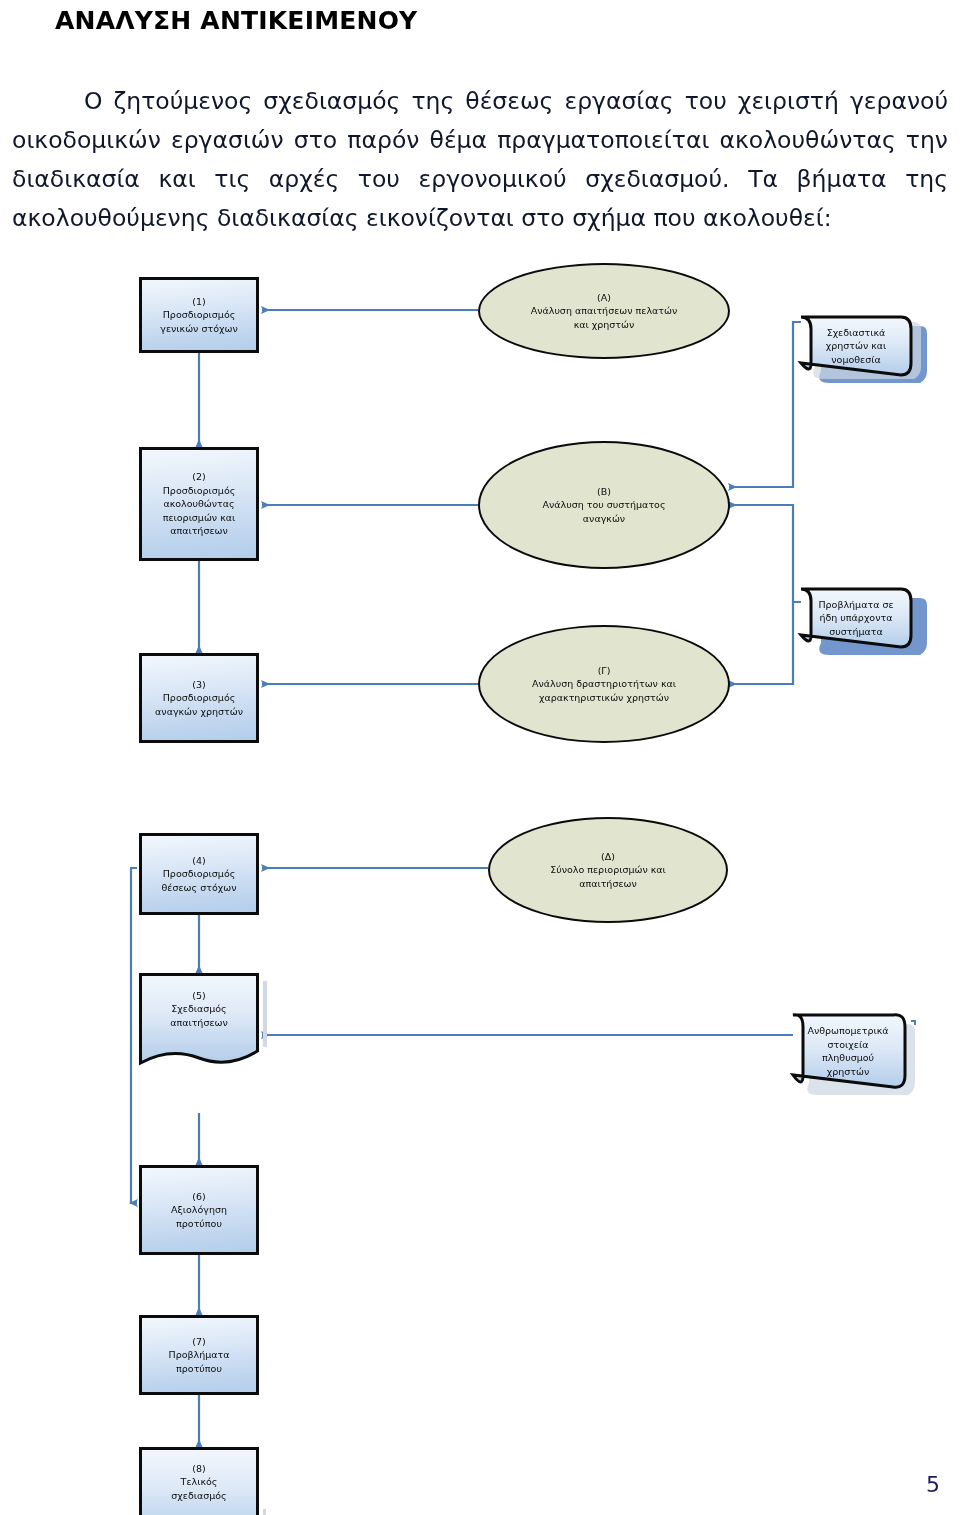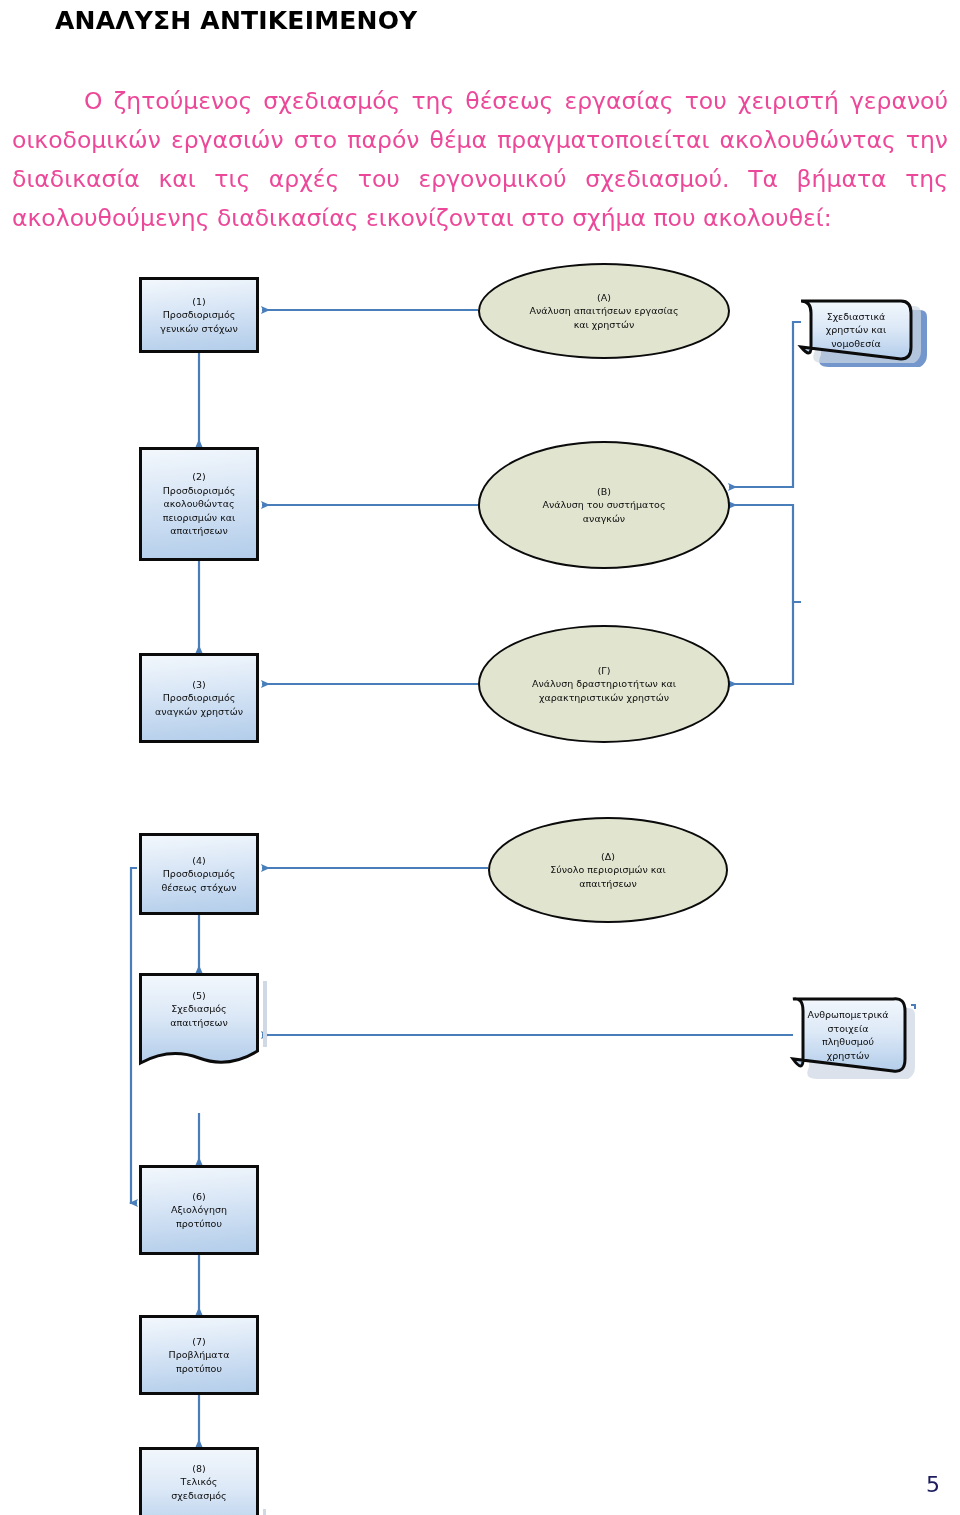--- a/index.html
+++ b/index.html
@@ -12,21 +12,21 @@
   
   #page-title{
     position:absolute;left:12px;top:6px;
     font-family:"DejaVu Sans","Liberation Sans",sans-serif;
     font-weight:bold;font-size:25px;letter-spacing:.2px;
     color:#000;white-space:nowrap;margin-left:43px;
   }
   #body-text{
     position:absolute;left:12px;top:82px;width:936px;
     font-family:"DejaVu Sans","Liberation Sans",sans-serif;
-    font-size:23.5px;line-height:39px;color:#ec4899;
+    font-size:23.5px;line-height:39px;color:#0f172a;
     text-align:justify;text-indent:72px;
     text-align-last:left;
   }
   
   #diagram{position:absolute;left:0;top:255px;width:960px;height:1200px;}
   #wires{position:absolute;left:0;top:0;width:960px;height:1200px;}
 
   
   .node{
     position:absolute;box-sizing:border-box;
@@ -56,21 +56,21 @@
     background:#5b84c4;border-radius:1px;z-index:-1;
   }
 
   
   .ellipse{
     border:2.5px solid #0b0b0b;border-radius:50%;
     background:#e1e5d0;
   }
 
   
-  .tape{position:absolute;}
+  .tape{position:absolute;margin-top:16px;}
   .tape svg{position:absolute;left:0;top:0;overflow:visible;}
   .tape .lbl{
     position:relative;z-index:2;width:100%;height:100%;
     display:flex;align-items:center;justify-content:center;
     text-align:center;
     font-family:"DejaVu Sans","Liberation Sans",sans-serif;
     font-size:9.5px;line-height:13.5px;color:#0c0c0c;
   }
 
   
@@ -136,21 +136,21 @@
 
       <path d="M137,613 L131,613 L131,948 L137,948" marker-end="url(#ar)"></path>
     </g>
   </svg>
 
   <div class="node proc shadow-r" style="left:139px;top:22px;width:120px;height:76px;">
     <span class="lbl"><span>(1)</span><br><span>Προσδιορισμός</span><br><span>γενικών στόχων</span></span>
   </div>
 
   <div class="node ellipse" style="left:478px;top:8px;width:252px;height:96px;">
-    <span class="lbl"><span>(Α)</span><br><span>Ανάλυση απαιτήσεων εργασίας</span><br><span>και χρηστών</span></span>
+    <span class="lbl"><span>(Α)</span><br><span>Ανάλυση απαιτήσεων πελατών</span><br><span>και χρηστών</span></span>
   </div>
 
   <div class="tape" style="left:801px;top:46px;width:120px;height:58px;">
     <svg width="130" height="70" viewBox="0 0 130 70" aria-hidden="true">
       <path d="M20,54 Q14,66 28,66 L119,66 Q126,62 126,54 L126,16 Q126,9 119,9 L28,9 Q20,9 20,16 Z" fill="#5b84c4" opacity=".85"></path>
       <path d="M14,50 Q8,62 22,62 L113,62 Q120,58 120,50 L120,12 Q120,5 113,5 L22,5 Q14,5 14,12 Z" fill="#cfd8e4" opacity=".7"></path>
       <defs>
         <linearGradient id="tg1" x1="0" y1="0" x2="0" y2="1">
           <stop offset="0" stop-color="#f2f7fc"></stop>
             <stop offset=".45" stop-color="#dde9f7"></stop>
@@ -165,20 +165,36 @@
   </div>
 
   <div class="node proc shadow-r" style="left:139px;top:192px;width:120px;height:114px;">
     <span class="lbl"><span>(2)</span><br><span>Προσδιορισμός</span><br><span>ακολουθώντας</span><br><span>πειορισμών και</span><br><span>απαιτήσεων</span></span>
   </div>
 
   <div class="node ellipse" style="left:478px;top:186px;width:252px;height:128px;">
     <span class="lbl"><span>(Β)</span><br><span>Ανάλυση του συστήματος</span><br><span>αναγκών</span></span>
   </div>
 
+  <div class="tape" style="left:801px;top:318px;width:120px;height:58px;">
+    <svg width="130" height="70" viewBox="0 0 130 70" aria-hidden="true">
+      <path d="M20,54 Q14,66 28,66 L119,66 Q126,62 126,54 L126,16 Q126,9 119,9 L28,9 Q20,9 20,16 Z" fill="#5b84c4" opacity=".85"></path>
+      <defs>
+        <linearGradient id="tg2" x1="0" y1="0" x2="0" y2="1">
+          <stop offset="0" stop-color="#f2f7fc"></stop>
+            <stop offset=".45" stop-color="#dde9f7"></stop>
+          <stop offset="1" stop-color="#b3cdea"></stop>
+        </linearGradient>
+      </defs>
+      <path d="M0,46 Q10,58 10,46 L10,12 Q10,0 0,0 L100,0 Q110,0 110,12 L110,46 Q110,58 100,58 Z" fill="url(#tg2)" stroke="#0b0b0b" stroke-width="3"></path>
+    </svg>
+    <span class="lbl" style="width:110px;height:58px;">
+        <span><span>Προβλήματα σε</span><br><span>ήδη υπάρχοντα</span><br><span>συστήματα</span></span>
+      </span>
+  </div>
 
   <div class="node proc shadow-br" style="left:139px;top:398px;width:120px;height:90px;">
     <span class="lbl"><span>(3)</span><br><span>Προσδιορισμός</span><br><span>αναγκών χρηστών</span></span>
   </div>
 
   <div class="node ellipse" style="left:478px;top:370px;width:252px;height:118px;">
     <span class="lbl"><span>(Γ)</span><br><span>Ανάλυση δραστηριοτήτων και</span><br><span>χαρακτηριστικών χρηστών</span></span>
   </div>
 
   <div class="node proc shadow-r" style="left:139px;top:578px;width:120px;height:82px;">

